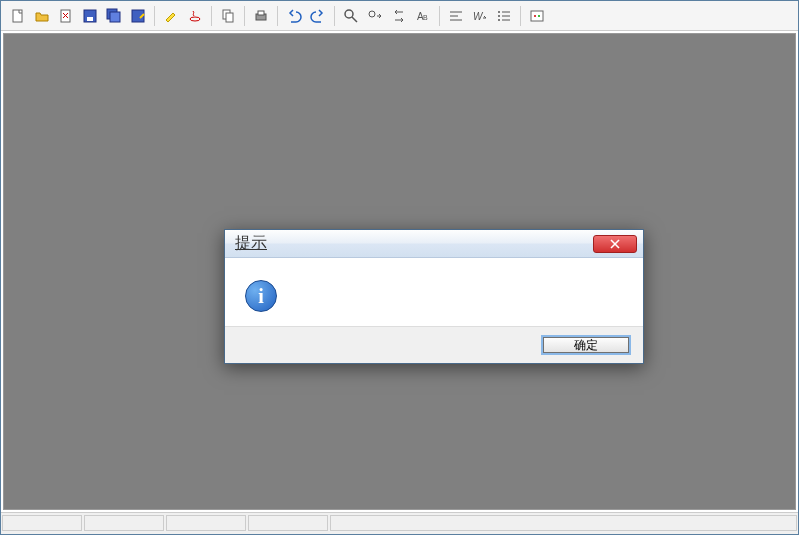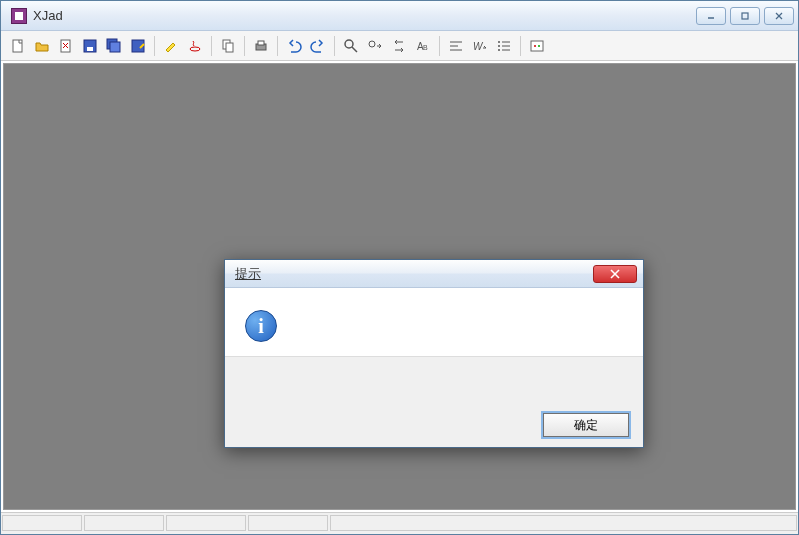--- a/index.html
+++ b/index.html
@@ -31,56 +31,34 @@
 .content { flex: 1; background: #808080; border: 1px solid #999; margin: 2px; position: relative; }
 
 
 .statusbar { height: 22px; background: #f0f0f0; border-top: 1px solid #ccc; display: flex; }
 .status-cell { border: 1px solid #ccc; margin: 2px 1px; flex: 0 0 auto; height: 16px; }
 .status-cell:nth-child(1){ width: 80px; } .status-cell:nth-child(2){ width:80px; } .status-cell:nth-child(3){ width:80px; } .status-cell:nth-child(4){ width:80px; } .status-cell:nth-child(5){ flex:1; }
 
 
 .dialog { position: absolute; left: 220px; top: 195px; width: 420px; background: #f0f0f0; border: 1px solid #4a6a8a; box-shadow: 0 4px 18px rgba(0,0,0,0.5); }
 .dialog-title { height: 28px; background: linear-gradient(to bottom, #fdfefe 0%, #e9eff7 48%, #dbe6f4 52%, #d2e0f0 100%); border-bottom: 1px solid #b8c9de; display: flex; align-items: center; padding: 0 6px; }
-.dialog-title .dtitle { flex: 1; font-size: 13px; color: #333; padding-left: 4px; text-decoration: underline; }
+.dialog-title .dtitle { flex: 1; font-size: 16px; color: #333; padding-left: 4px; text-decoration: underline; }
 .dialog-close { width: 44px; height: 18px; background: linear-gradient(to bottom, #f07070, #d03030); border: 1px solid #a02020; border-radius: 3px; display: flex; align-items: center; justify-content: center; cursor: pointer; color: #fff; }
 .dialog-close svg { width: 10px; height: 10px; }
 .dialog-body { padding: 22px 20px 14px 20px; display: flex; gap: 16px; background: #fff; }
 .info-icon { width: 32px; height: 32px; border-radius: 50%; background: radial-gradient(circle at 30% 30%, #6fb0f0, #2060c0); display: flex; align-items: center; justify-content: center; color: #fff; font-weight: bold; font-size: 20px; font-family: Georgia, serif; flex-shrink: 0; border: 1px solid #1a4a90; }
 .dialog-text { flex: 1; color: #333; line-height: 1.9; font-size: 12px; }
 .dialog-footer { padding: 10px 14px; display: flex; justify-content: flex-end; background: #f0f0f0; border-top: 1px solid #ddd; }
-.ok-btn { min-width: 86px; height: 24px; border: 1px solid #707070; background: linear-gradient(to bottom, #fdfdfd, #e4e4e4); cursor: pointer; font-size: 12px; display:flex; align-items:center; justify-content:center; box-shadow: 0 0 0 2px #8ab8e8; margin-top: 46px; }
+.ok-btn { min-width: 86px; height: 16px; border: 1px solid #707070; background: linear-gradient(to bottom, #fdfdfd, #e4e4e4); cursor: pointer; font-size: 12px; display:flex; align-items:center; justify-content:center; box-shadow: 0 0 0 2px #8ab8e8; }
 </style>
 </head>
 <body>
 
 <div class="window">
 
-  <div class="titlebar">
-    <span class="app-icon"></span>
-    <span class="title">XJad</span>
-    <div class="win-buttons">
-      <div class="win-btn">
-        <svg viewBox="0 0 10 10">
-            <line x1="2" y1="7" x2="8" y2="7" stroke="#4a6a8a" stroke-width="1.5"></line>
-          </svg>
-      </div>
-      <div class="win-btn">
-        <svg viewBox="0 0 10 10">
-            <rect x="2" y="2" width="6" height="6" fill="none" stroke="#4a6a8a" stroke-width="1.2"></rect>
-          </svg>
-      </div>
-      <div class="win-btn">
-        <svg viewBox="0 0 10 10">
-            <line x1="2" y1="2" x2="8" y2="8" stroke="#4a6a8a" stroke-width="1.3"></line>
-            <line x1="8" y1="2" x2="2" y2="8" stroke="#4a6a8a" stroke-width="1.3"></line>
-          </svg>
-      </div>
-    </div>
-  </div>
 
 
   <div class="toolbar" id="toolbar">
       <div class="tool-btn">
         <svg viewBox="0 0 16 16">
           <rect x="3" y="2" width="9" height="12" fill="#fff" stroke="#666"></rect>
           <polyline points="9,2 9,5 12,5" fill="none" stroke="#666"></polyline>
         </svg>
       </div>
       <div class="tool-btn">

